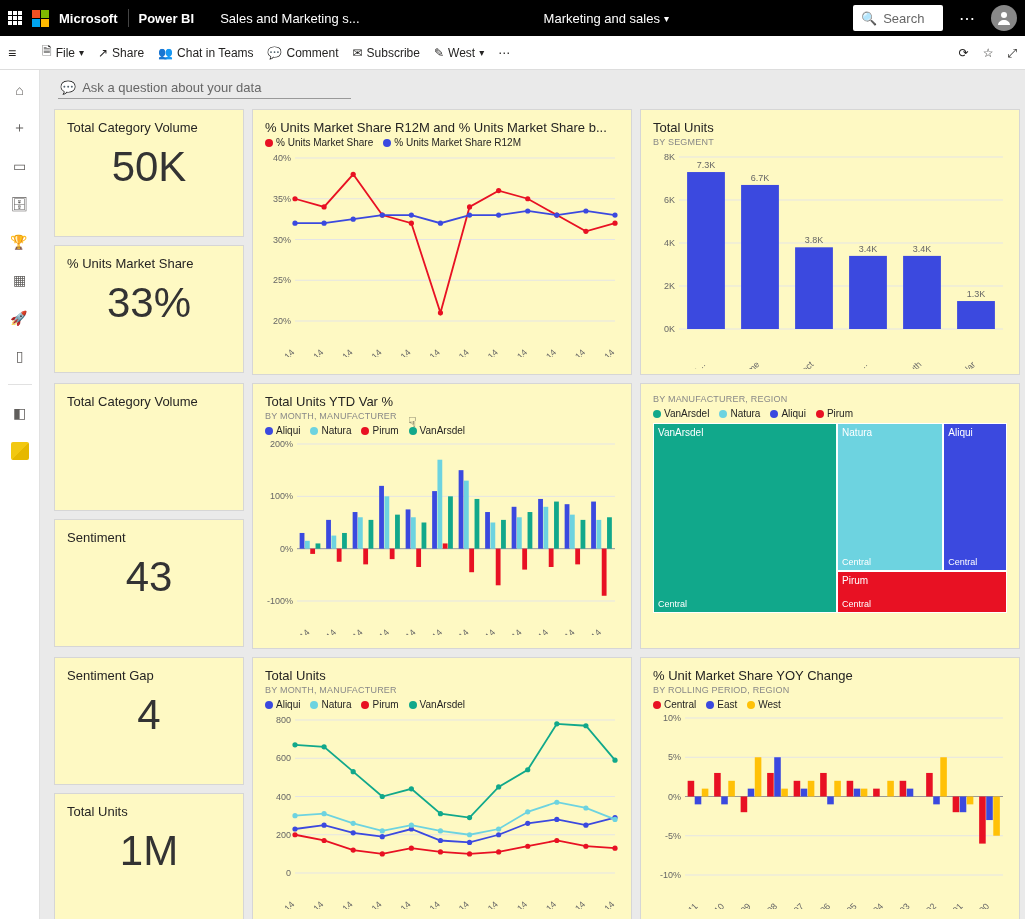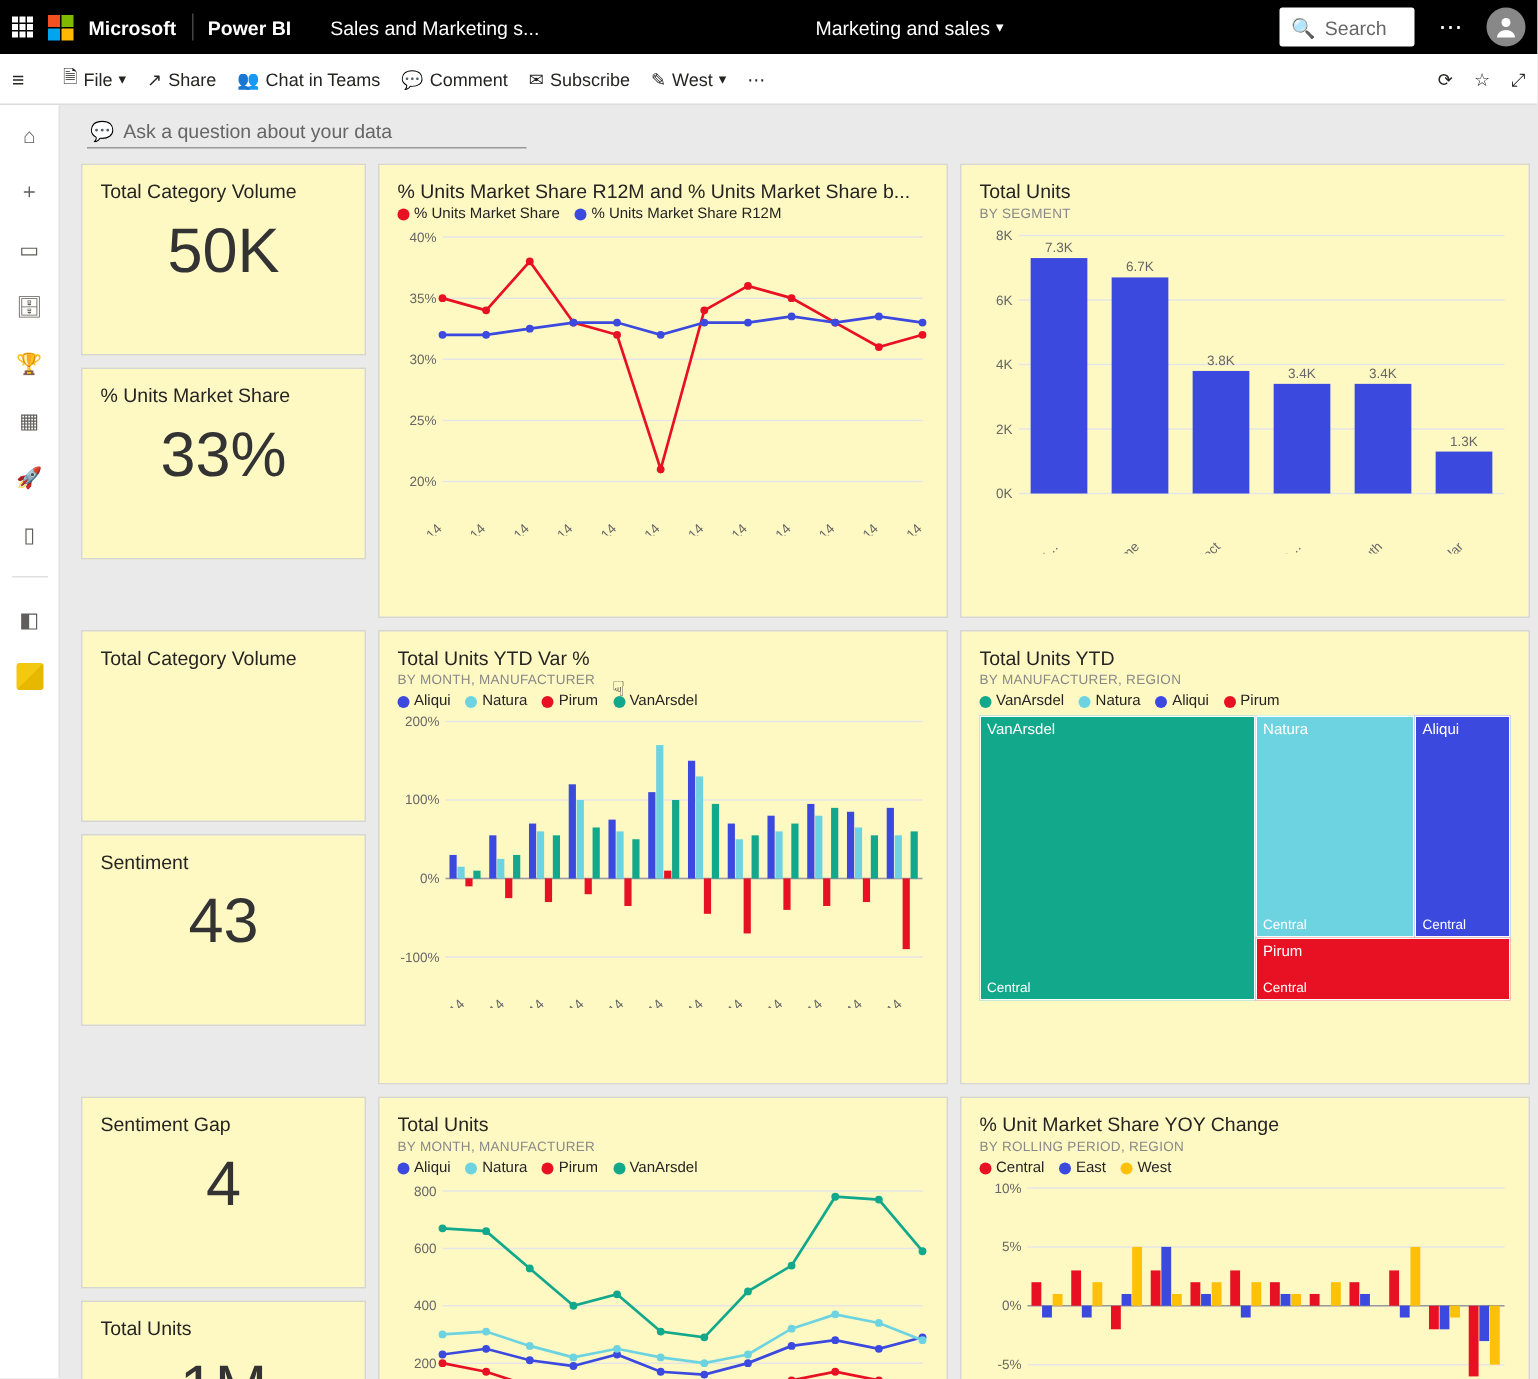--- a/index.html
+++ b/index.html
@@ -37,21 +37,21 @@
 .canvas { flex:1; background:#eaeaea; padding:10px 0 10px 14px; overflow:auto; }
 .ask-row { display:flex; align-items:center; gap:6px; font-size:13px; color:#666; margin:0 0 10px 4px; }
 .ask-row .underline { border-bottom:1px solid #999; padding:0 90px 3px 2px; display:flex; gap:6px; }
 
 .grid { display:grid; grid-template-columns: 190px 380px 380px; grid-auto-rows: min-content; gap:8px; }
 .tile { background:#fef9c3; border:1px solid #d6d6d6; padding:10px 12px; position:relative; }
 .tile-title { font-size:13px; color:#252423; margin-bottom:2px; white-space:nowrap; overflow:hidden; text-overflow:ellipsis; }
 .tile-sub { font-size:9px; color:#888; text-transform:uppercase; letter-spacing:0.2px; margin-bottom:4px; }
 .bignum { font-size:42px; font-weight:300; color:#333; text-align:center; margin-top:8px; }
 .kpi-tile { height:128px; }
-.tall-tile { height:303px; }
+.tall-tile { height:266px; }
 
 svg text { font-size:9px; fill:#666; }
 .legend { display:flex; flex-wrap:wrap; gap:10px; font-size:10px; margin:2px 0 4px; }
 .legend-item { display:flex; align-items:center; gap:3px; }
 .dot { width:8px; height:8px; border-radius:50%; }
 
 .cursor-hand { position:absolute; top:30px; left:155px; font-size:14px; pointer-events:none; }
 
 
 .treemap { position:relative; width:100%; height:190px; color:#fff; font-size:10px; }
@@ -375,21 +375,20 @@
             <text x="310.25" y="193" text-anchor="end" transform="rotate(-45 310.25 193)">Nov-14</text>
             <rect x="326.15" y="61.56666666666668" width="4.800000000000001" height="47.099999999999994" fill="#3b49df"></rect>
             <rect x="331.45" y="79.88333333333333" width="4.800000000000001" height="28.783333333333346" fill="#6dd3e0"></rect>
             <rect x="336.75" y="108.66666666666667" width="4.800000000000001" height="47.10000000000001" fill="#e81123"></rect>
             <rect x="342.04999999999995" y="77.26666666666667" width="4.800000000000001" height="31.400000000000006" fill="#11a88b"></rect>
             <text x="336.75" y="193" text-anchor="end" transform="rotate(-45 336.75 193)">Dec-14</text>
           </svg>
       </div>
 
       <div class="tile tall-tile">
-        <div class="tile-title">Total Units YTD</div>
         <div class="tile-sub">BY MANUFACTURER, REGION</div>
         <div class="legend">
           <div class="legend-item">
               <span class="dot" style="background:#11a88b"></span>
               <span>VanArsdel</span>
             </div>
           <div class="legend-item">
               <span class="dot" style="background:#6dd3e0"></span>
               <span>Natura</span>
             </div>

